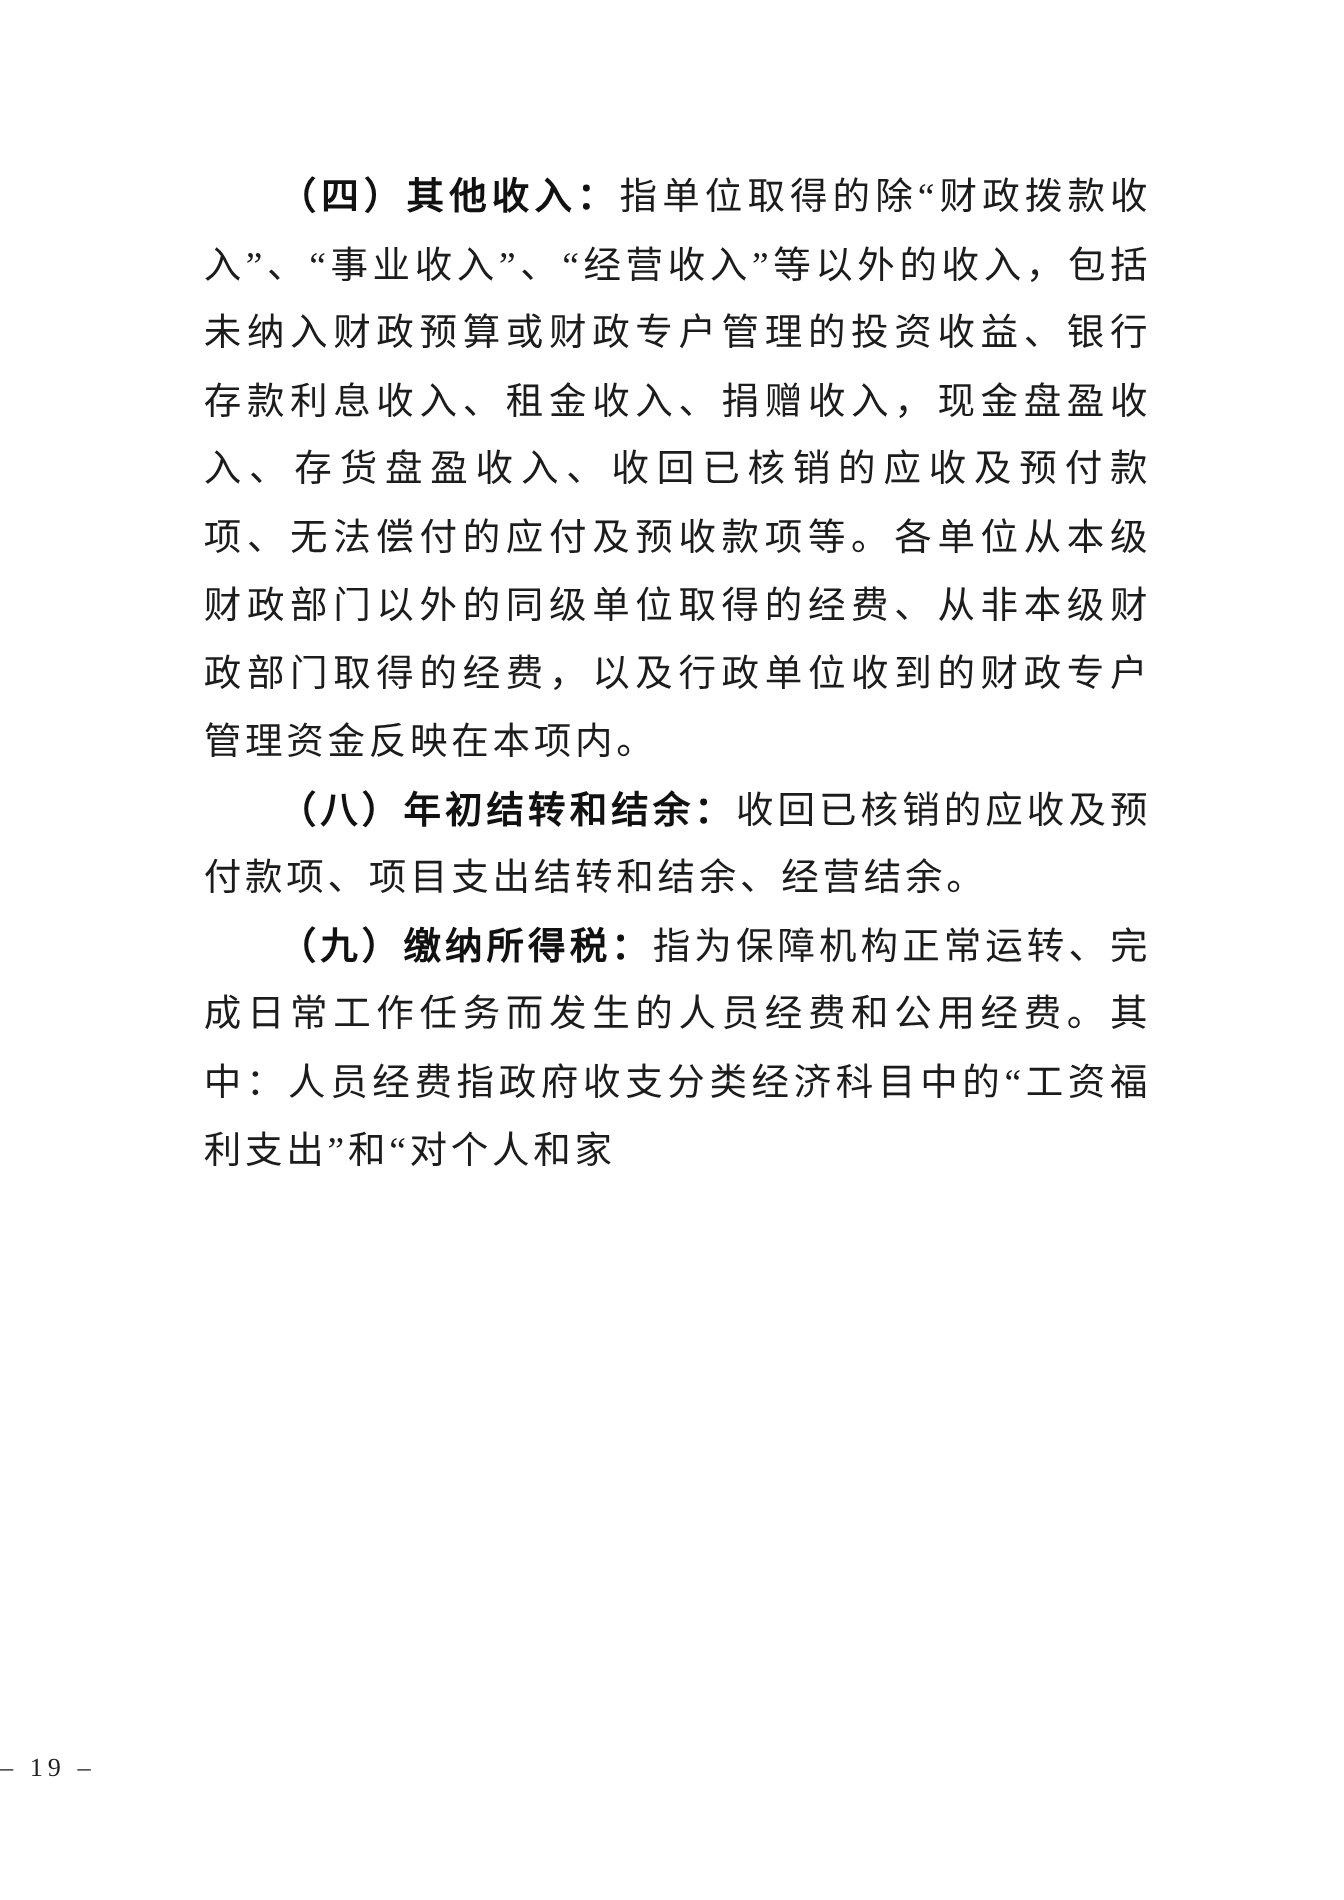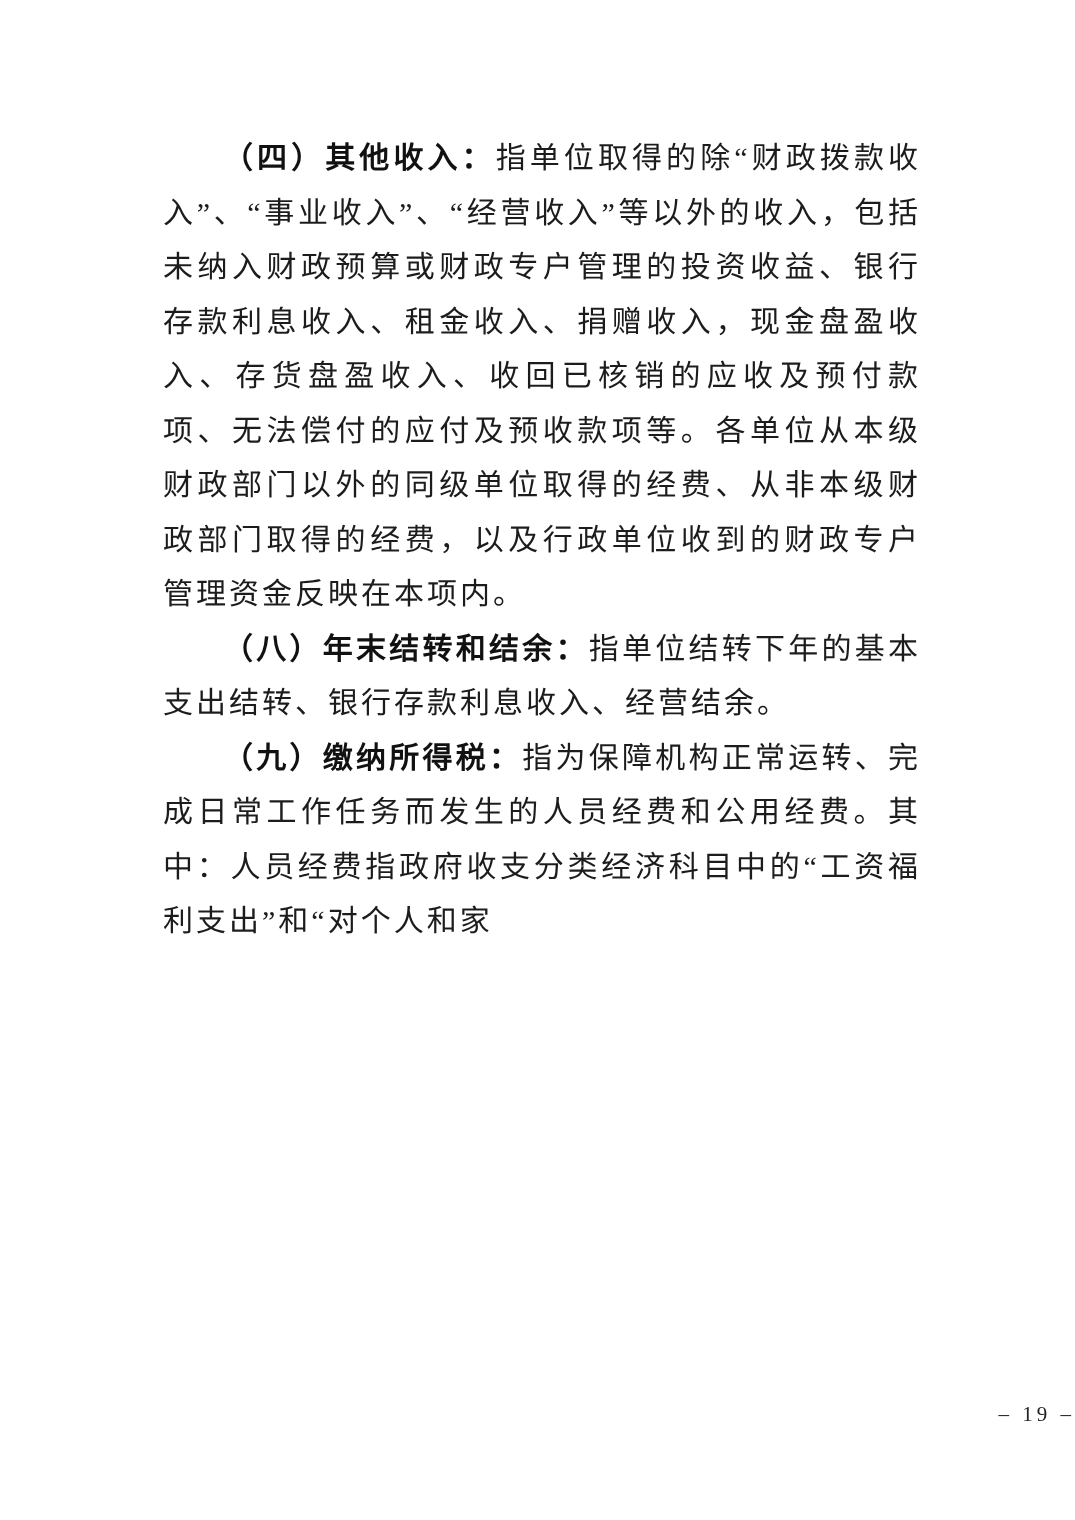--- a/index.html
+++ b/index.html
@@ -45,37 +45,37 @@
     color: #111111;
   }
   .para .body {
     font-weight: normal;
   }
   .footer {
     position: absolute;
     left: 0;
     top: 1402px;
     width: 1075px;
-    text-align: right;
+    text-align: left;
     font-size: 21px;
     letter-spacing: 4px;
     color: #222222;
   }
 </style>
 </head>
 <body>
 
 <div class="page">
   <div class="content">
 
     <p class="para"><span class="head">（四）其他收入：</span><span class="body">指单位取得的除“财政拨款收入”、“事业收入”、“经营收入”等以外的收入，包括未纳入财政预算或财政专户管理的投资收益、银行存款利息收入、租金收入、捐赠收入，现金盘盈收入、存货盘盈收入、收回已核销的应收及预付款项、无法偿付的应付及预收款项等。各单位从本级财政部门以外的同级单位取得的经费、从非本级财政部门取得的经费，以及行政单位收到的财政专户管理资金反映在本项内。</span></p>
 
 
 
 
-    <p class="para"><span class="head">（八）年末结转和结余：</span><span class="body">指单位结转下年的基本支出结转、银行存款利息收入、经营结余。</span></p>
+    <p class="para"><span class="head">（八）年初结转和结余：</span><span class="body">收回已核销的应收及预付款项、项目支出结转和结余、经营结余。</span></p>
 
     <p class="para"><span class="head">（九）缴纳所得税：</span><span class="body">指为保障机构正常运转、完成日常工作任务而发生的人员经费和公用经费。其中：人员经费指政府收支分类经济科目中的“工资福利支出”和“对个人和家</span></p>
 
   </div>
 
   <div class="footer">– 19 –</div>
 </div>
 
 </body></html>

